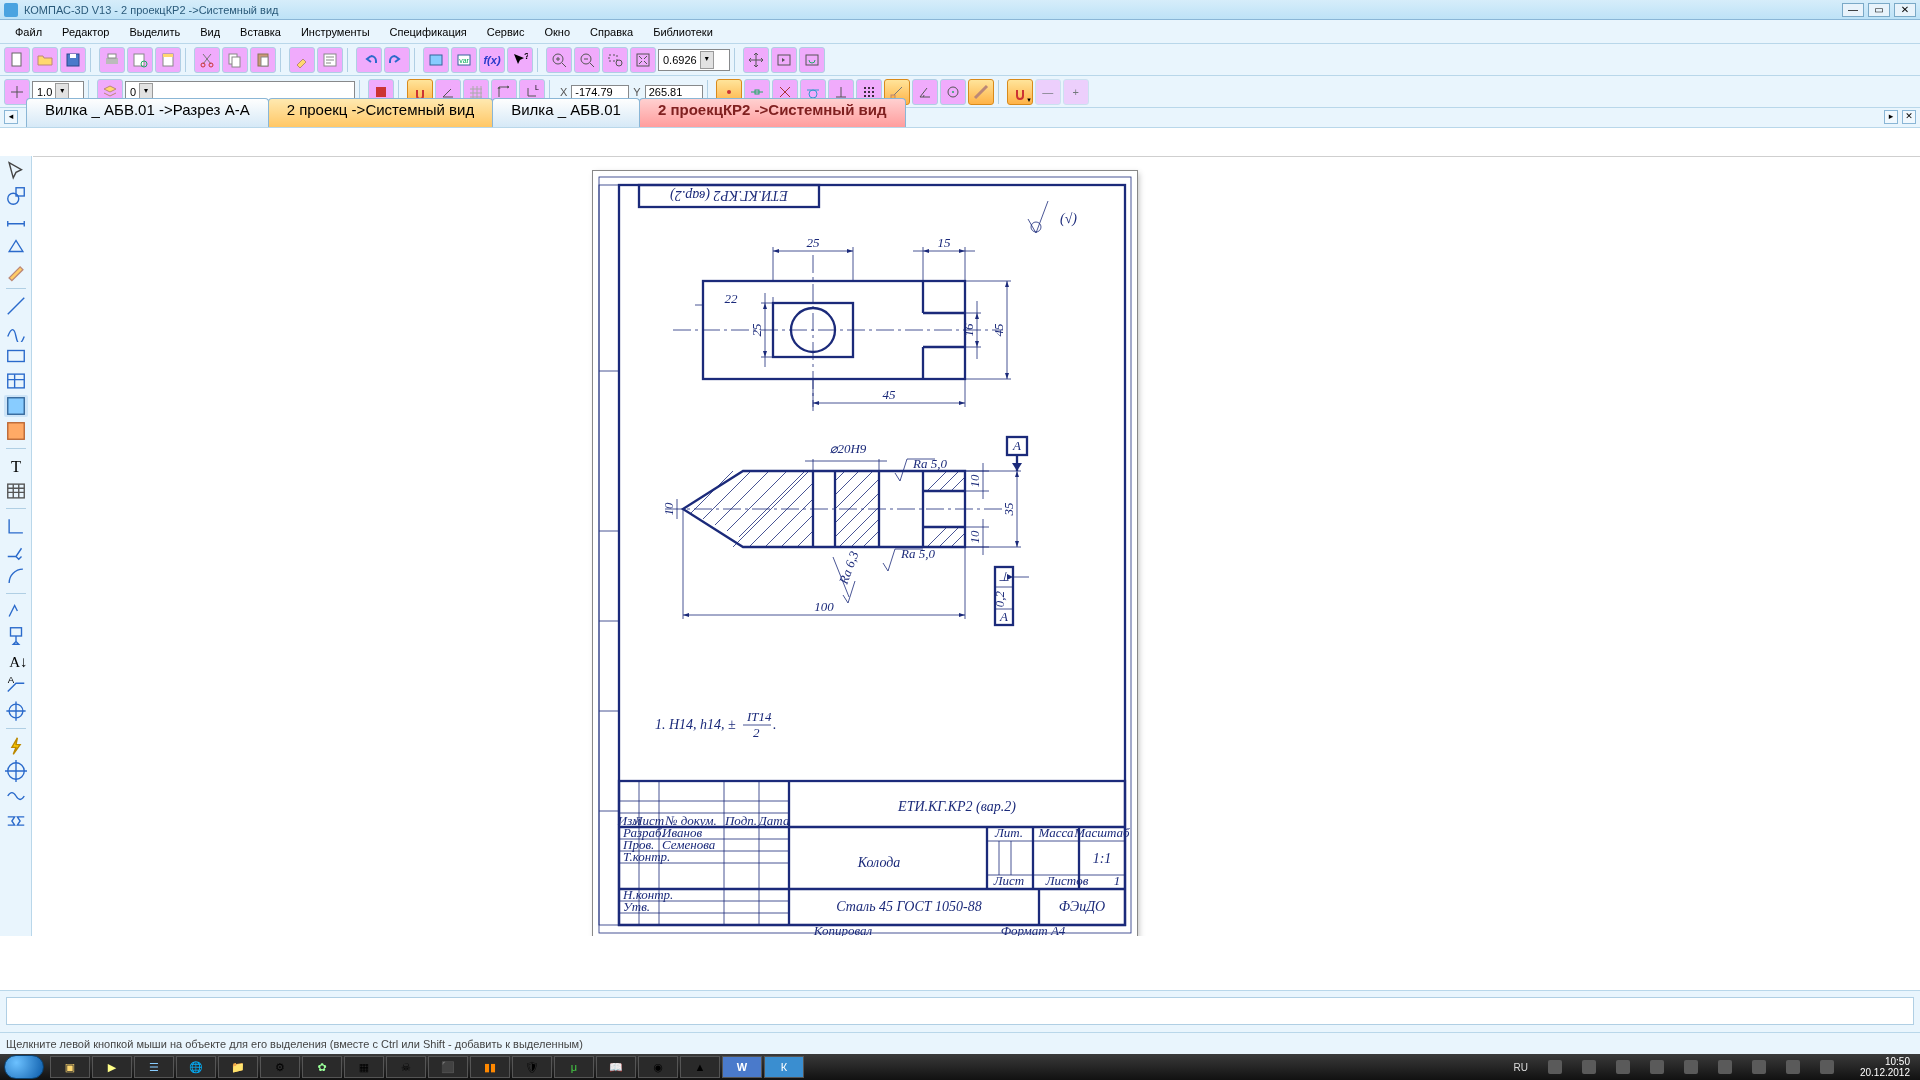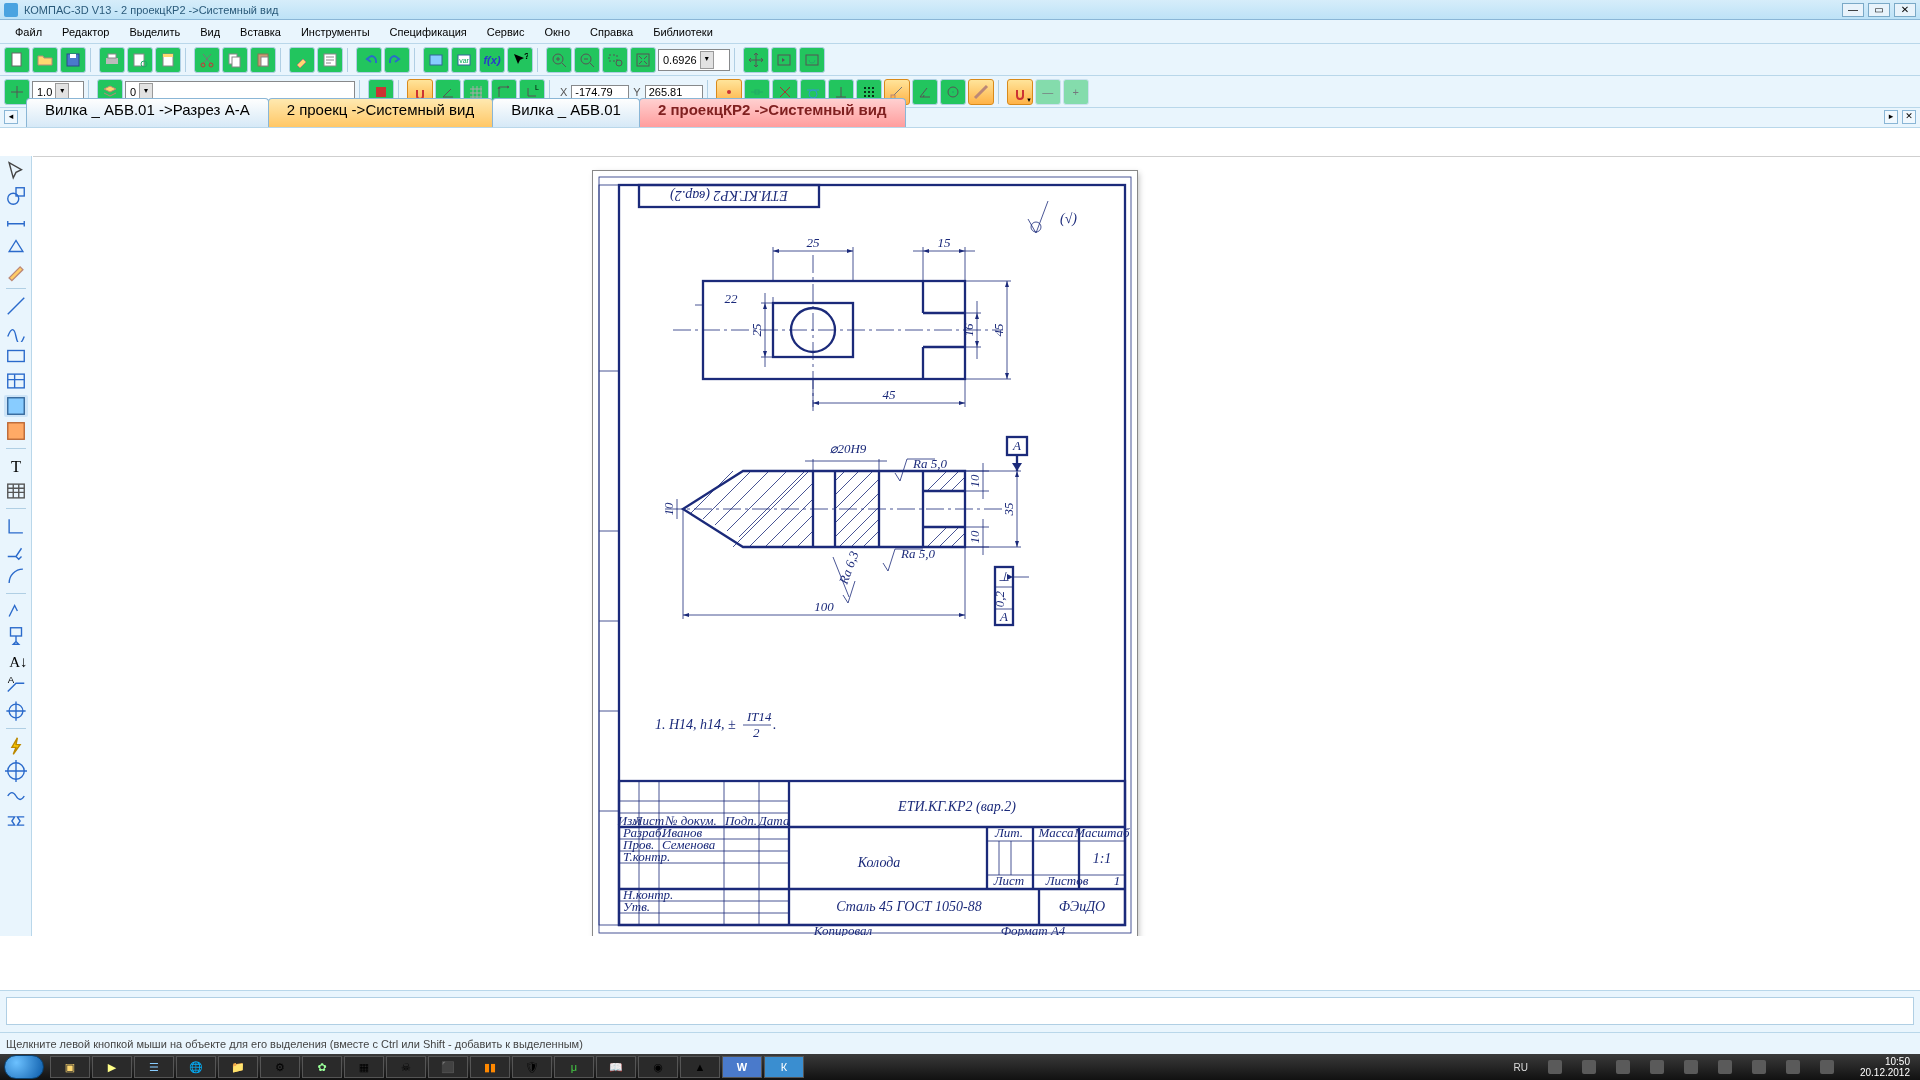--- a/index.html
+++ b/index.html
@@ -11,21 +11,21 @@
 .titlebar .ttext { flex:1; text-align:left; color:#2a5a7a; font-size:11px; }
 .titlebar .wbtns { display:flex; gap:4px; }
 .titlebar .wbtn { width:22px; height:14px; border:1px solid #7aa9c7; background:#e8f3fb; text-align:center; line-height:11px; cursor:pointer; font-size:10px; }
 
 
 .menubar { height: 24px; background: #e9f5fd; border-bottom:1px solid #b9d7ea; display:flex; align-items:center; padding:0 6px; gap:2px; }
 .menubar .mitem { padding: 3px 8px; cursor:pointer; border:1px solid transparent; border-radius:2px; }
 
 
 .toolbar { height: 32px; background: #e9f5fd; border-bottom:1px solid #b9d7ea; display:flex; align-items:center; padding:0 4px; gap:2px; }
-.tbtn { width:26px; height:26px; border:1px solid #b0cfe4; background:#22c55e; border-radius:3px; display:flex; align-items:center; justify-content:center; cursor:pointer; position:relative; }
+.tbtn { width:26px; height:26px; border:1px solid #b0cfe4; background:#f0abfc; border-radius:3px; display:flex; align-items:center; justify-content:center; cursor:pointer; position:relative; }
 .tbtn.orange { background:linear-gradient(#ffe49a,#ffb347); border-color:#d98a1a; }
 .tbtn svg { width:16px; height:16px; }
 .tsep { width:5px; height:24px; border-left:1px solid #b0cfe4; margin:0 2px; }
 .tcombo { height:22px; border:1px solid #87898b; background:#fff; display:flex; align-items:center; padding:0 2px 0 4px; font-size:11px; }
 .tcombo .arrow { width:14px; height:18px; background:#e2e2e2; border:1px solid #9a9a9a; margin-left:3px; text-align:center; line-height:14px; font-size:8px; }
 .tfield { height:14px; border:1px solid #87898b; background:#fff; font-size:11px; padding:0 3px; }
 
 
 .doctabs { height: 20px; background:#e9f5fd; border-bottom:1px solid #b9d7ea; display:flex; align-items:flex-end; padding-left:26px; position:relative; }
 .doctabs .navL, .doctabs .navR, .doctabs .navX { position:absolute; top:2px; width:14px; height:14px; border:1px solid #8ab6d6; background:#f0f8fe; text-align:center; line-height:11px; font-size:9px; cursor:pointer;}

